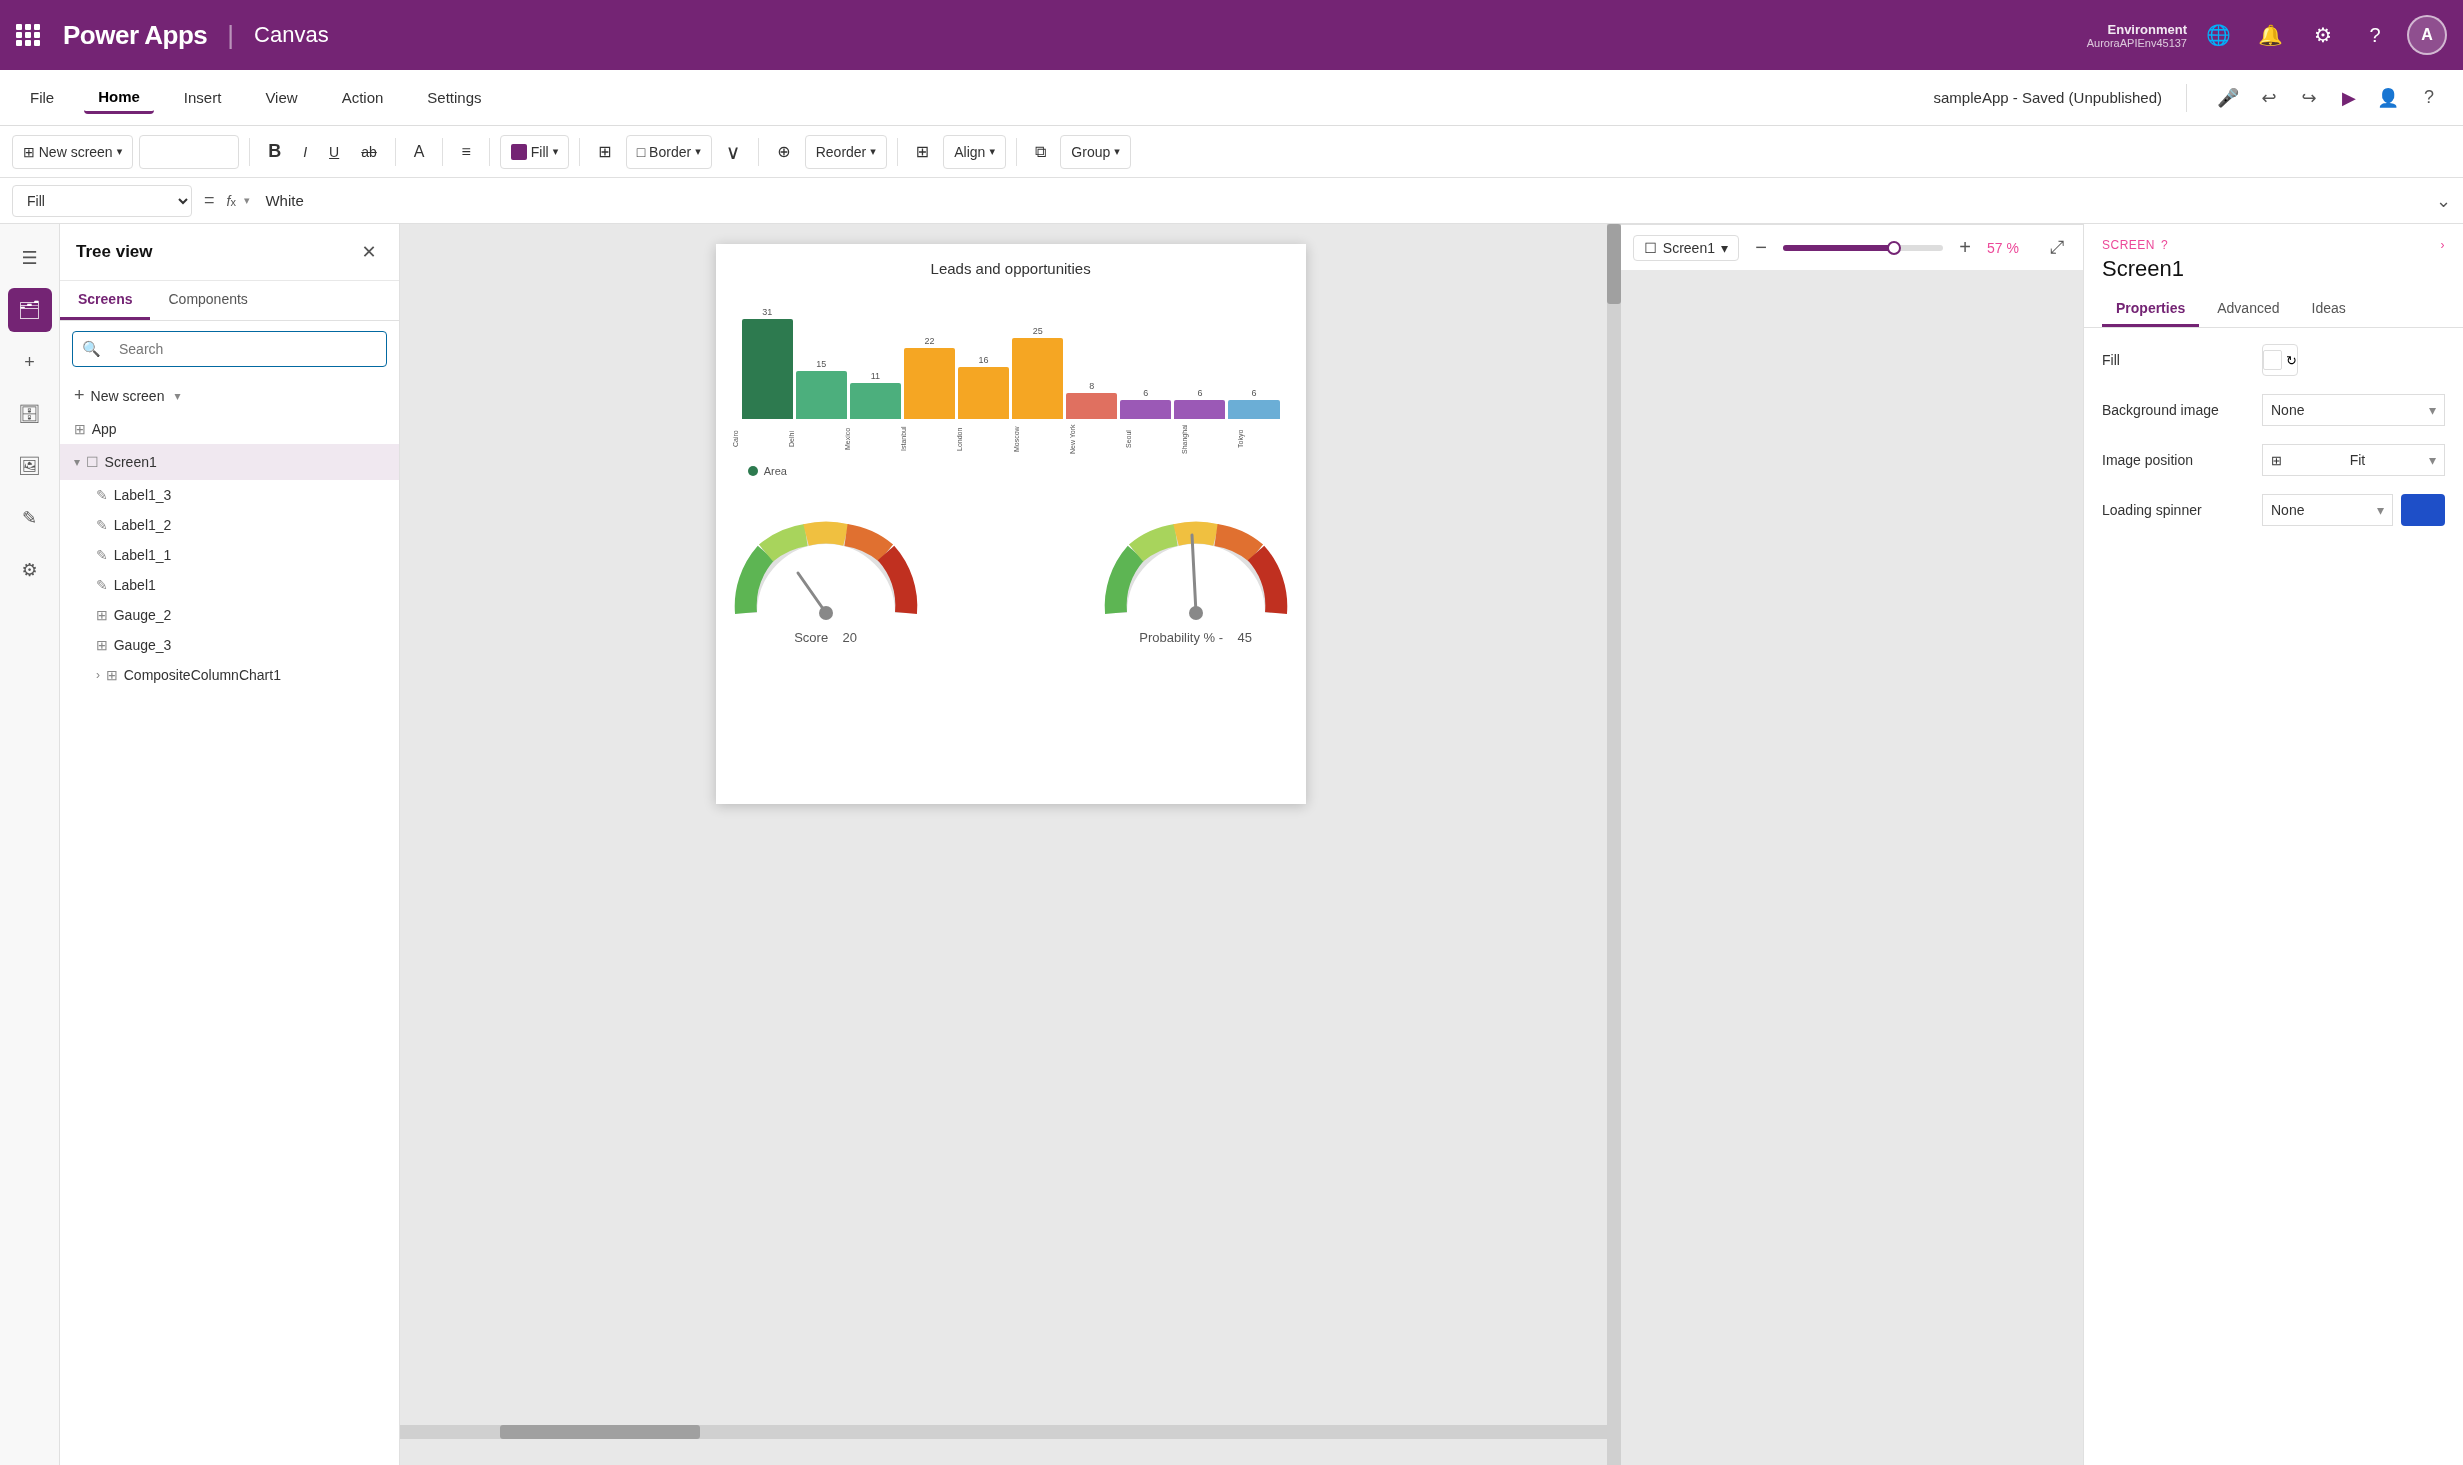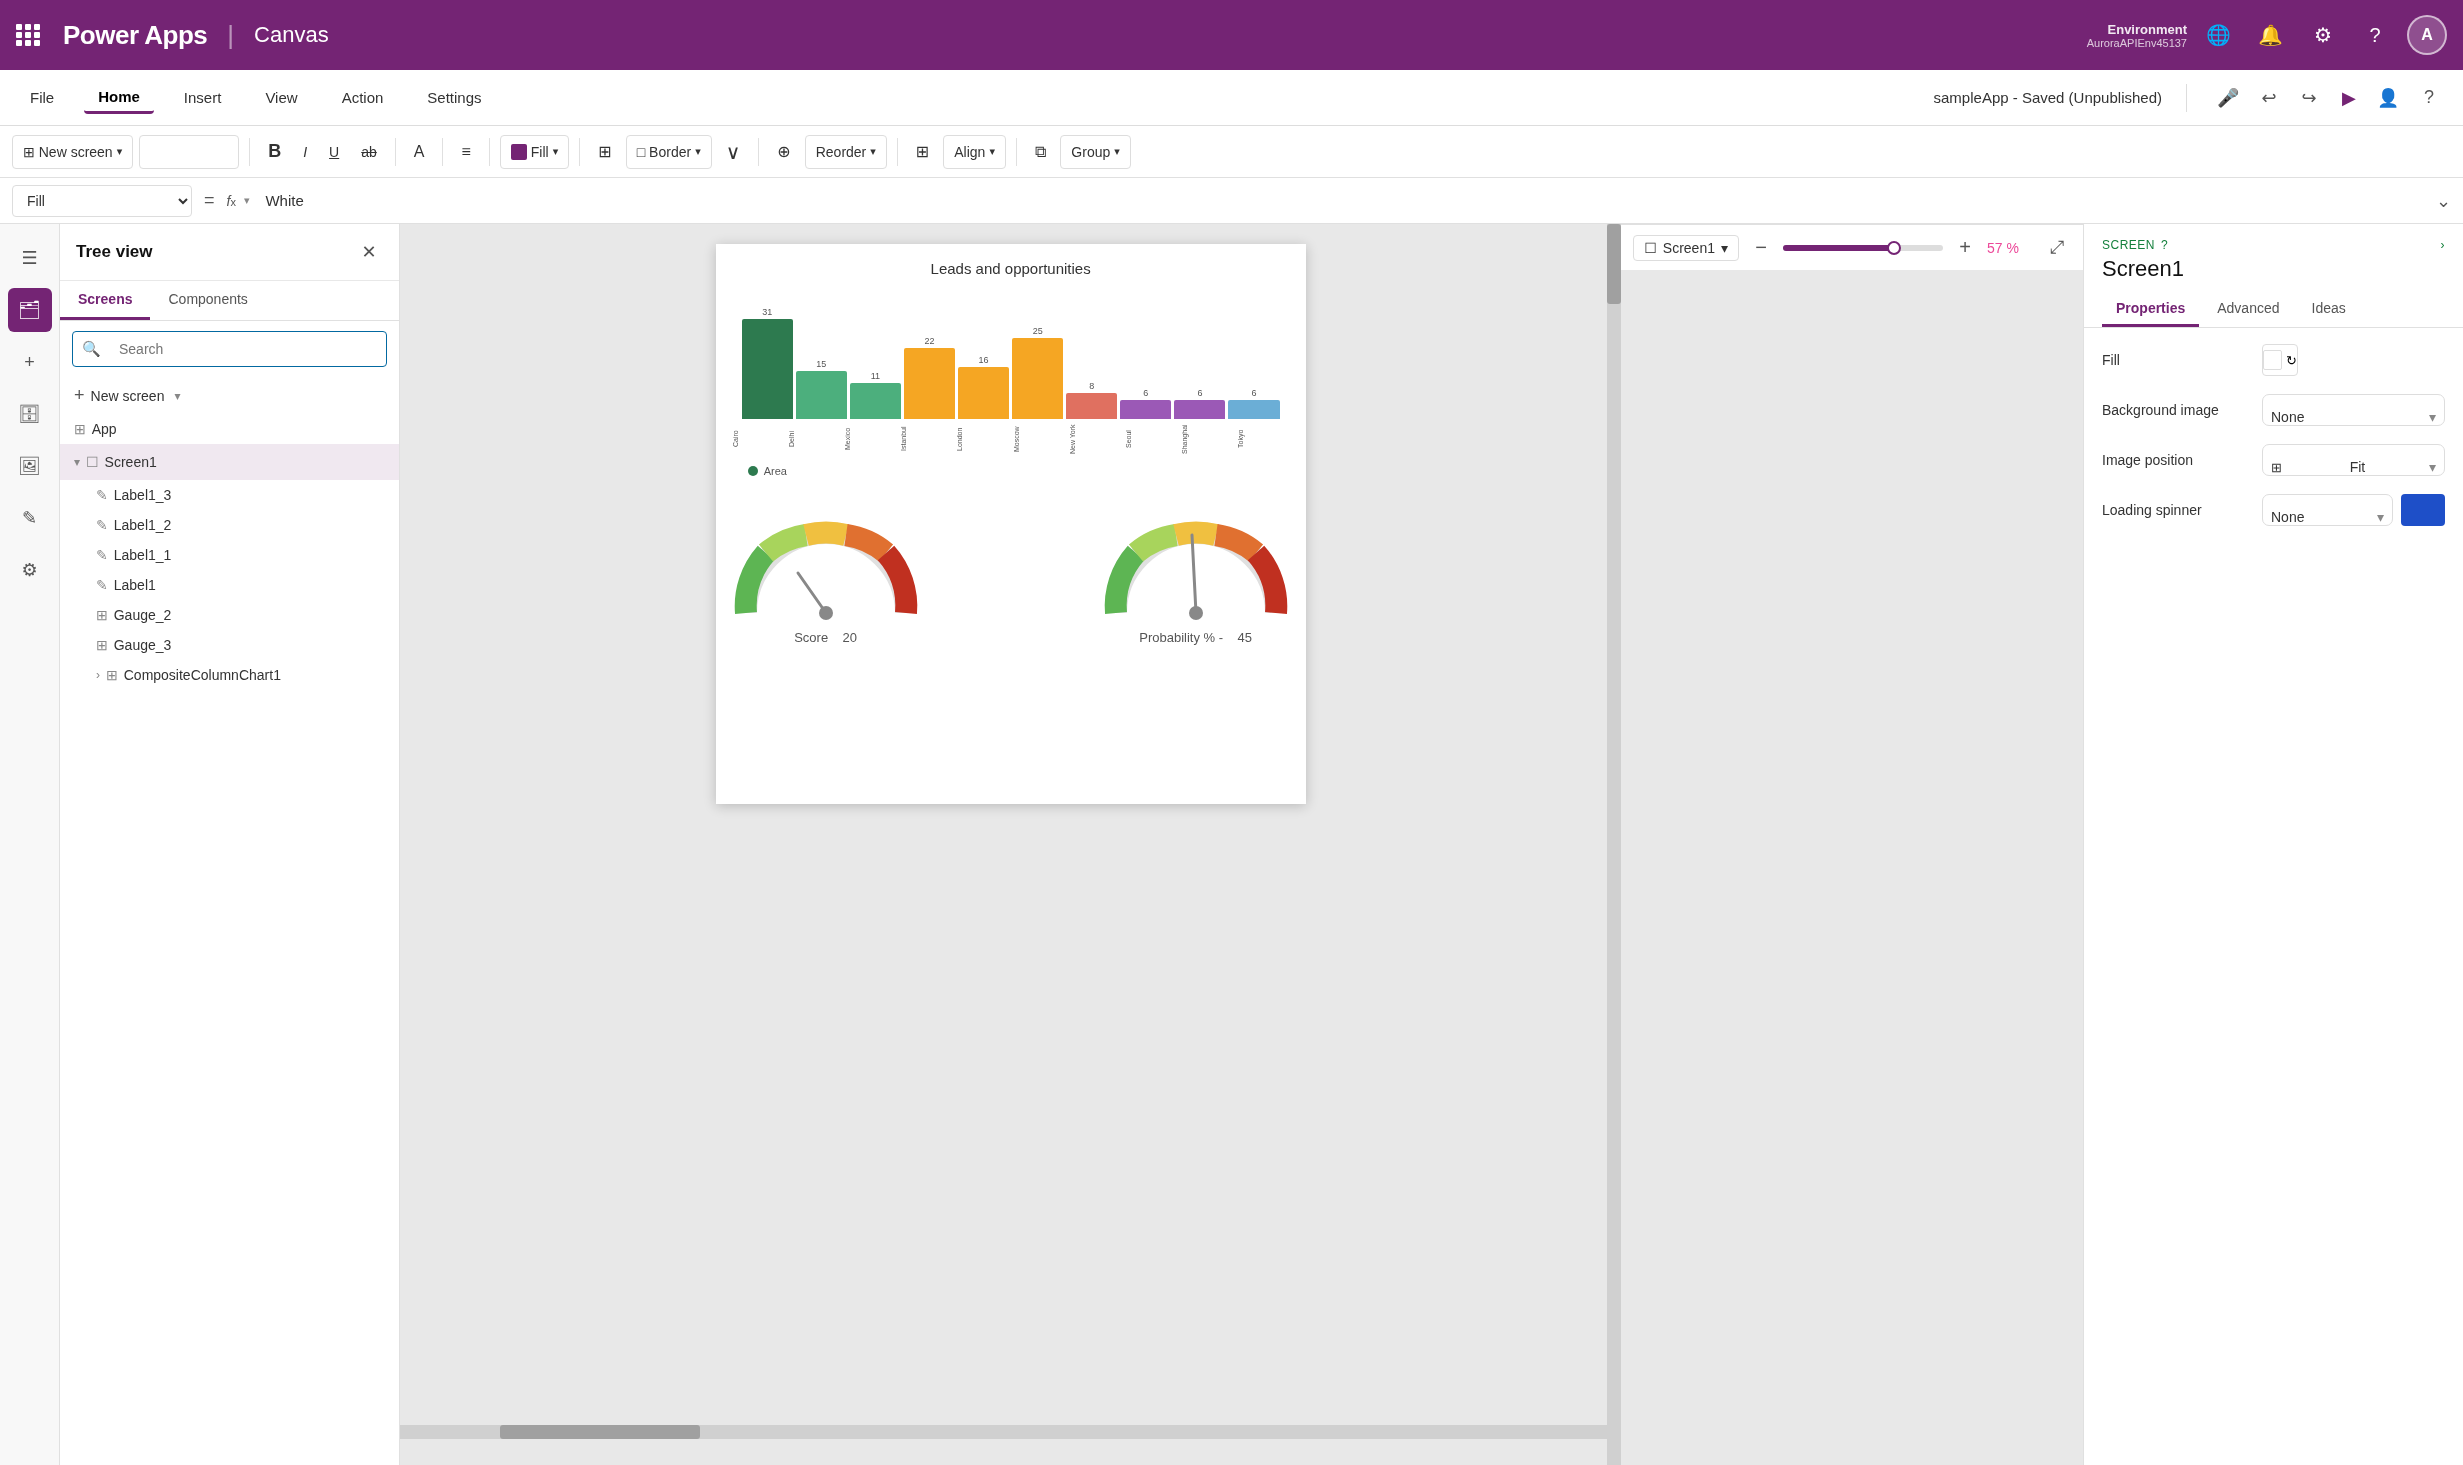--- a/index.html
+++ b/index.html
@@ -181,31 +181,31 @@
       width: 380px;
       background: white;
       border-left: 1px solid #e0e0e0;
       display: flex;
       flex-direction: column;
     }
     .right-panel-header {
       padding: 14px 18px 0;
       border-bottom: 1px solid #e0e0e0;
     }
-    .right-panel-screen { font-size: 12px; color: #15803d; text-transform: uppercase; letter-spacing: 0.5px; display: flex; align-items: center; gap: 6px; margin-bottom: 4px; }
+    .right-panel-screen { font-size: 12px; color: #ec4899; text-transform: uppercase; letter-spacing: 0.5px; display: flex; align-items: center; gap: 6px; margin-bottom: 4px; }
     .right-panel-title { font-size: 22px; font-weight: 400; color: #111; margin-bottom: 10px; }
     .right-panel-tabs { display: flex; gap: 4px; }
     .right-panel-tab { padding: 8px 14px; font-size: 14px; cursor: pointer; color: #555; border-bottom: 3px solid transparent; }
     .right-panel-tab.active { color: #742474; border-bottom-color: #742474; font-weight: 600; }
     .right-panel-body { padding: 16px 18px; flex: 1; overflow-y: auto; }
     .prop-row { display: flex; align-items: center; margin-bottom: 18px; }
     .prop-label { font-size: 14px; color: #333; width: 160px; flex-shrink: 0; }
     .prop-value { flex: 1; }
     .prop-fill-btn { width: 36px; height: 32px; background: white; border: 1px solid #ddd; border-radius: 4px; cursor: pointer; display: flex; align-items: center; justify-content: center; }
-    .prop-select { height: 32px; flex: 1; border: 1px solid #ddd; border-radius: 7px; padding: 0 8px; font-size: 14px; color: #333; background: white; display: flex; align-items: flex-end; justify-content: space-between; cursor: pointer; }
+    .prop-select { height: 32px; flex: 1; border: 1px solid #ddd; border-radius: 0; padding: 0 8px; font-size: 14px; color: #333; background: white; display: flex; align-items: center; justify-content: space-between; cursor: pointer; }
     .prop-select-text { font-size: 14px; color: #333; }
     .prop-chevron { color: #888; }
     .prop-color-swatch { width: 44px; height: 32px; background: #1e4fc8; border-radius: 4px; cursor: pointer; }
 
     
     .chart-container { padding: 16px; width: 100%; }
     .chart-title { text-align: center; font-size: 15px; color: #333; margin-bottom: 12px; }
     .bar-chart { display: flex; align-items: flex-end; gap: 3px; height: 160px; padding: 0 10px; }
     .bar { width: 100%; display: flex; flex-direction: column; align-items: center; cursor: pointer; }
     .bar-value { font-size: 9px; color: #555; margin-bottom: 2px; }

